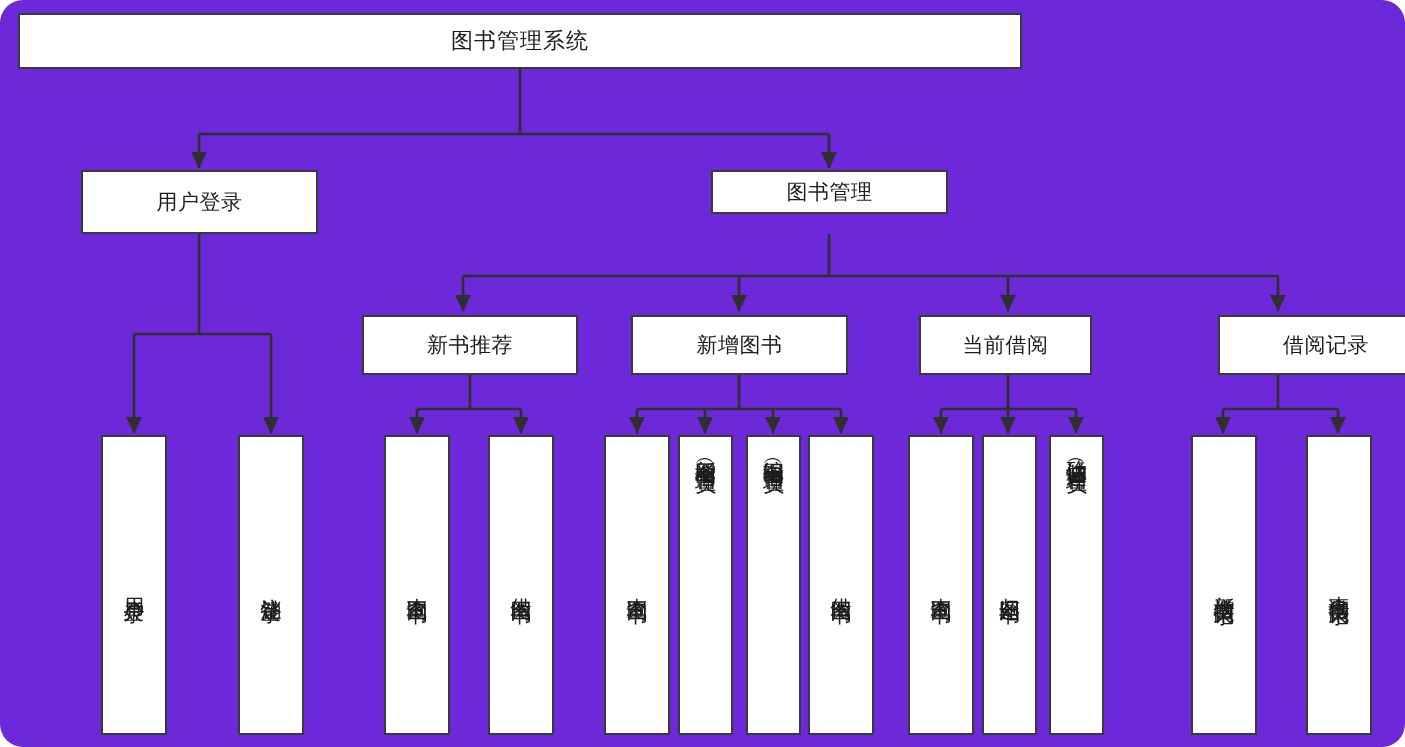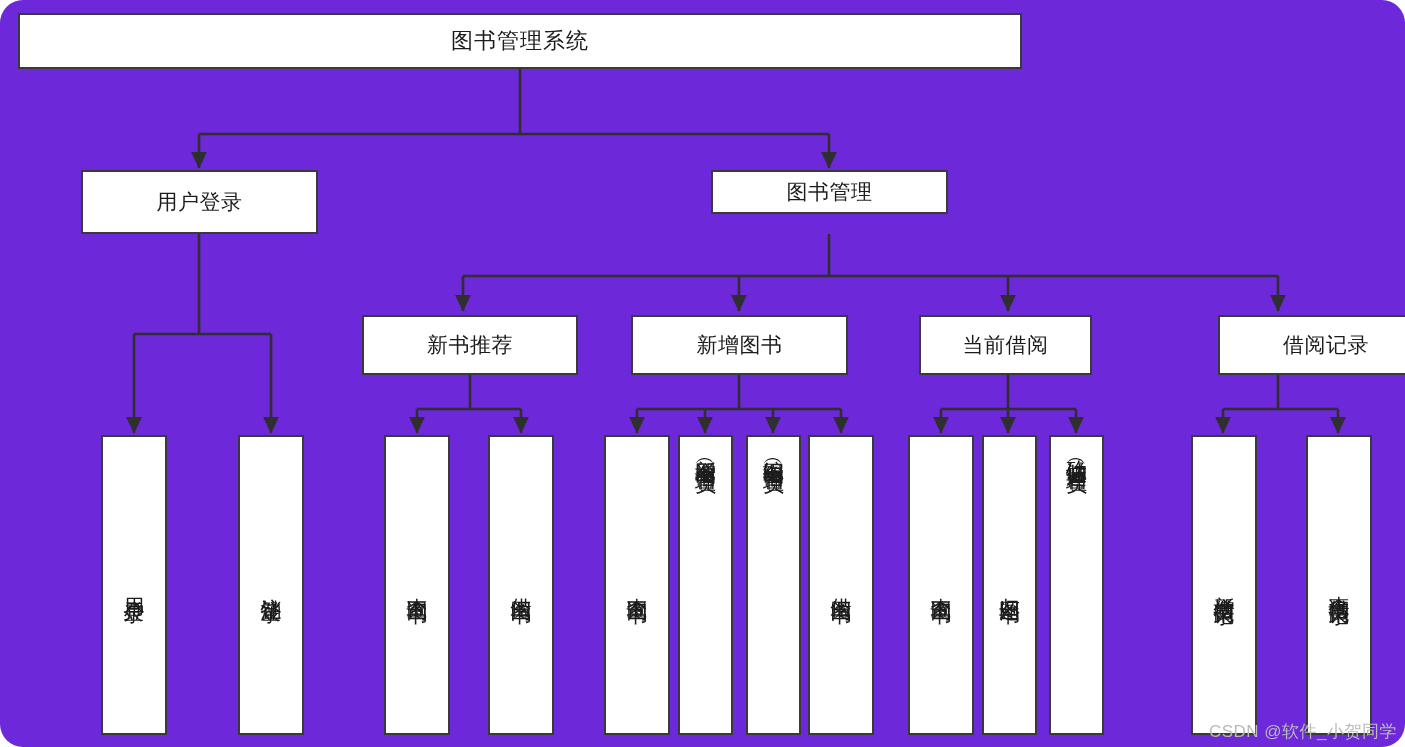--- a/index.html
+++ b/index.html
@@ -208,15 +208,14 @@
   </div>
 
   <div class="node vert" style="left:1191px; top:435px; width:66px; height:300px;">
     <span class="node-label">新增借阅记录</span>
   </div>
 
   <div class="node vert" style="left:1306px; top:435px; width:66px; height:300px;">
     <span class="node-label">查询借阅记录</span>
   </div>
 
-  <div id="watermark">CSDN @软件_小贺同学</div>
 
 </div>
 
 </body></html>

